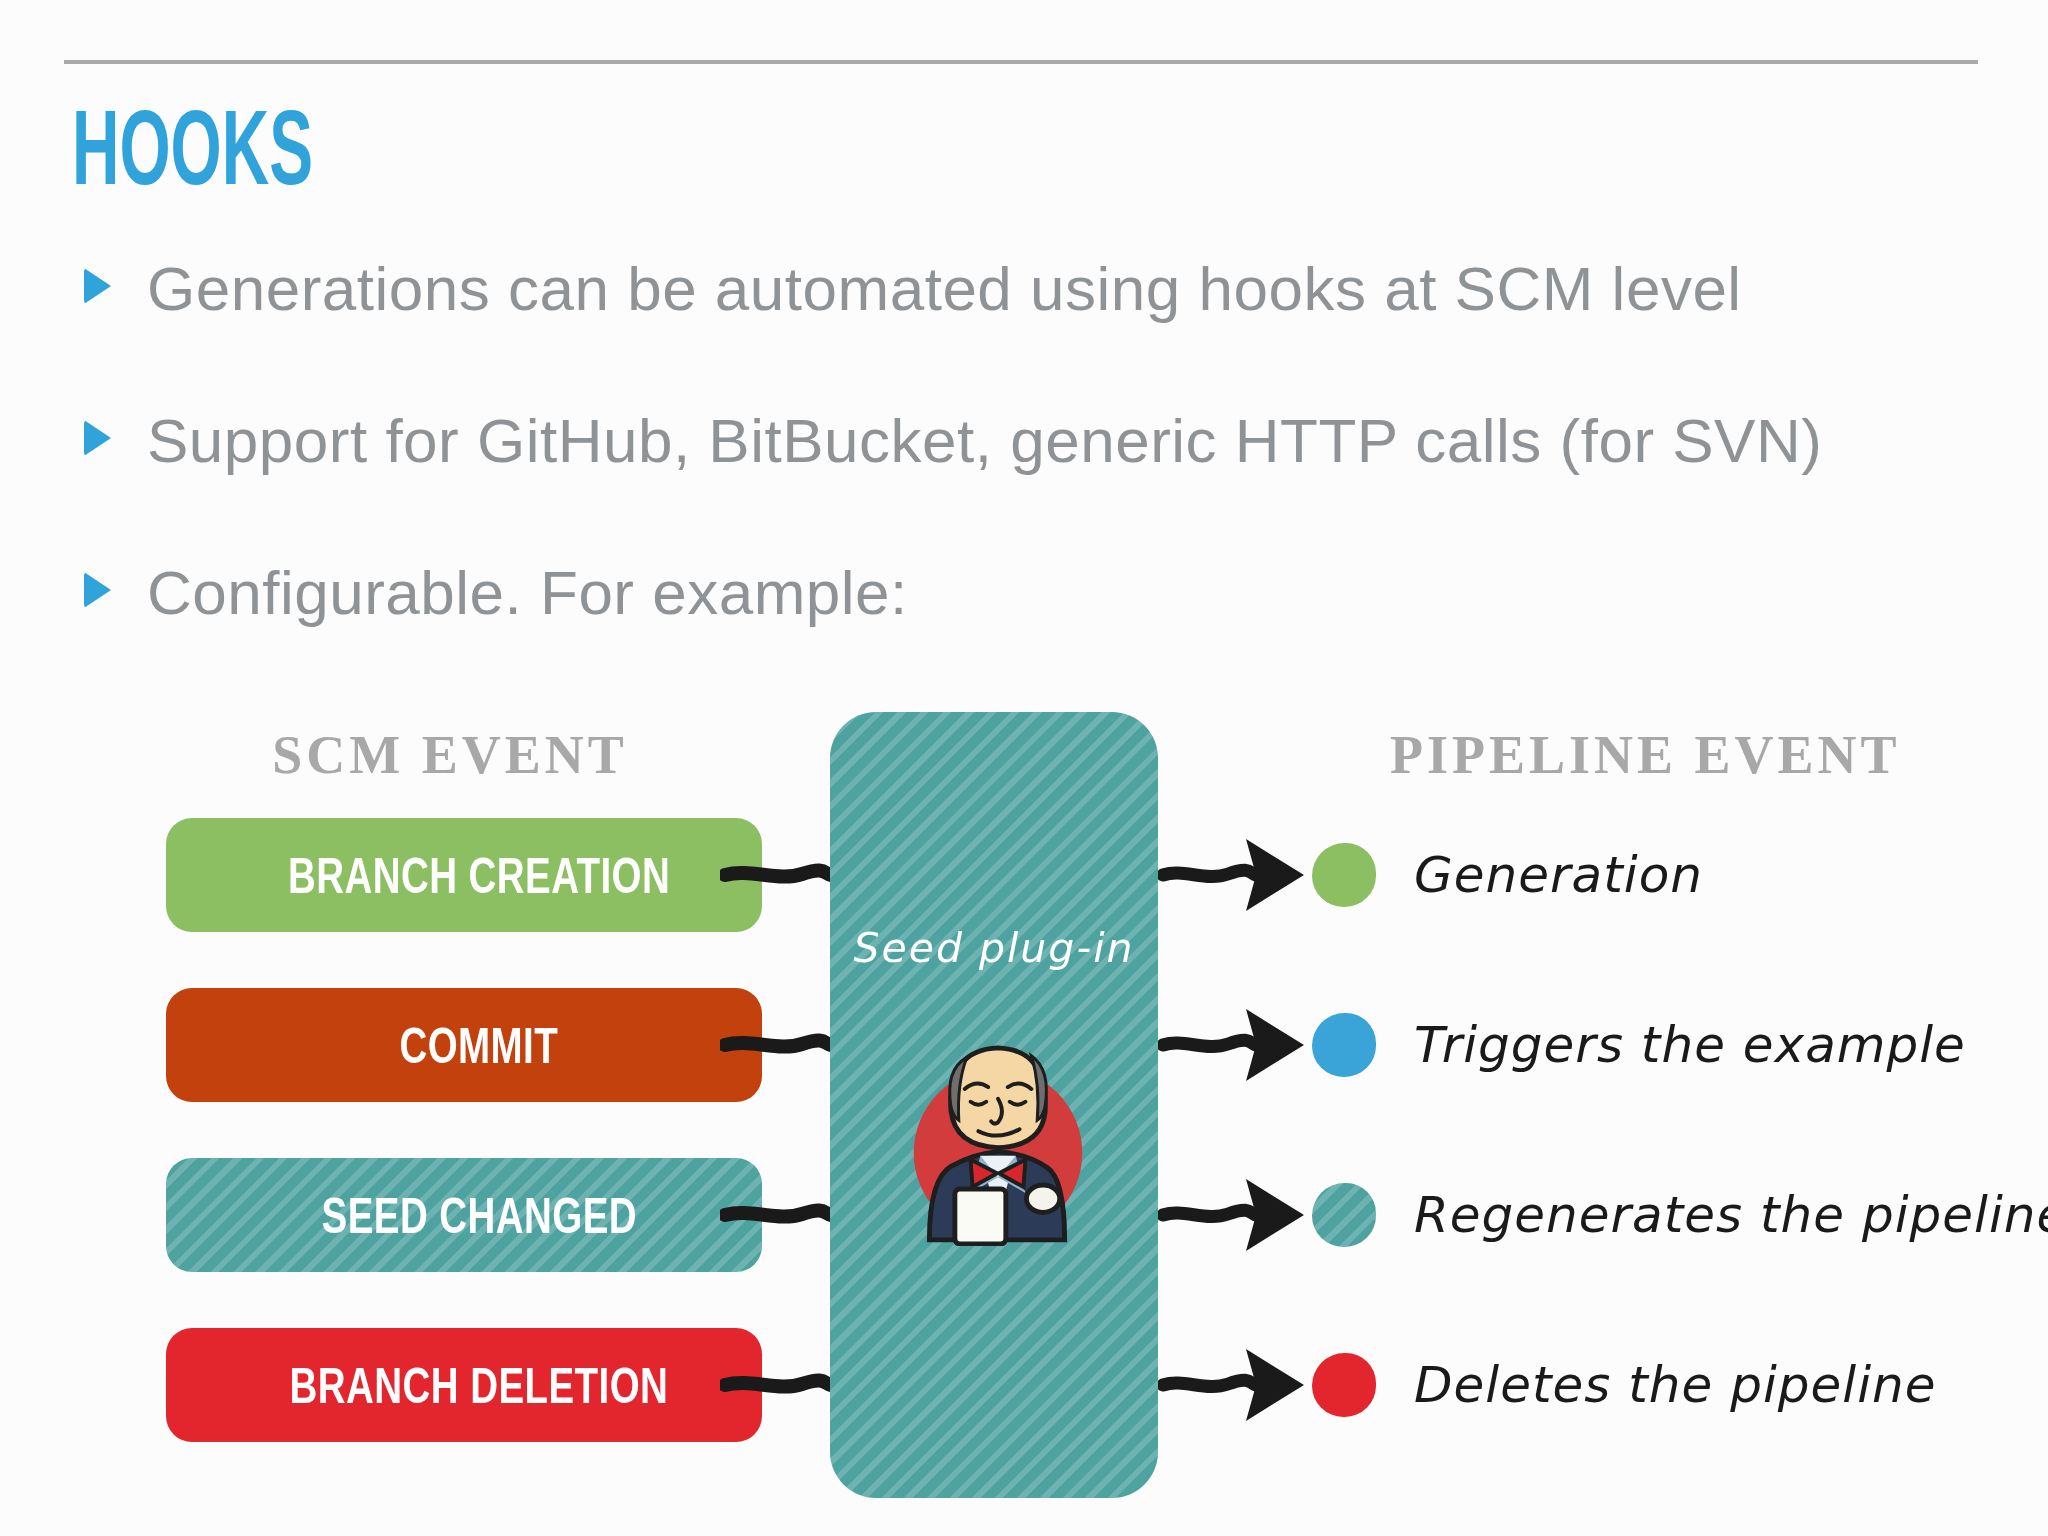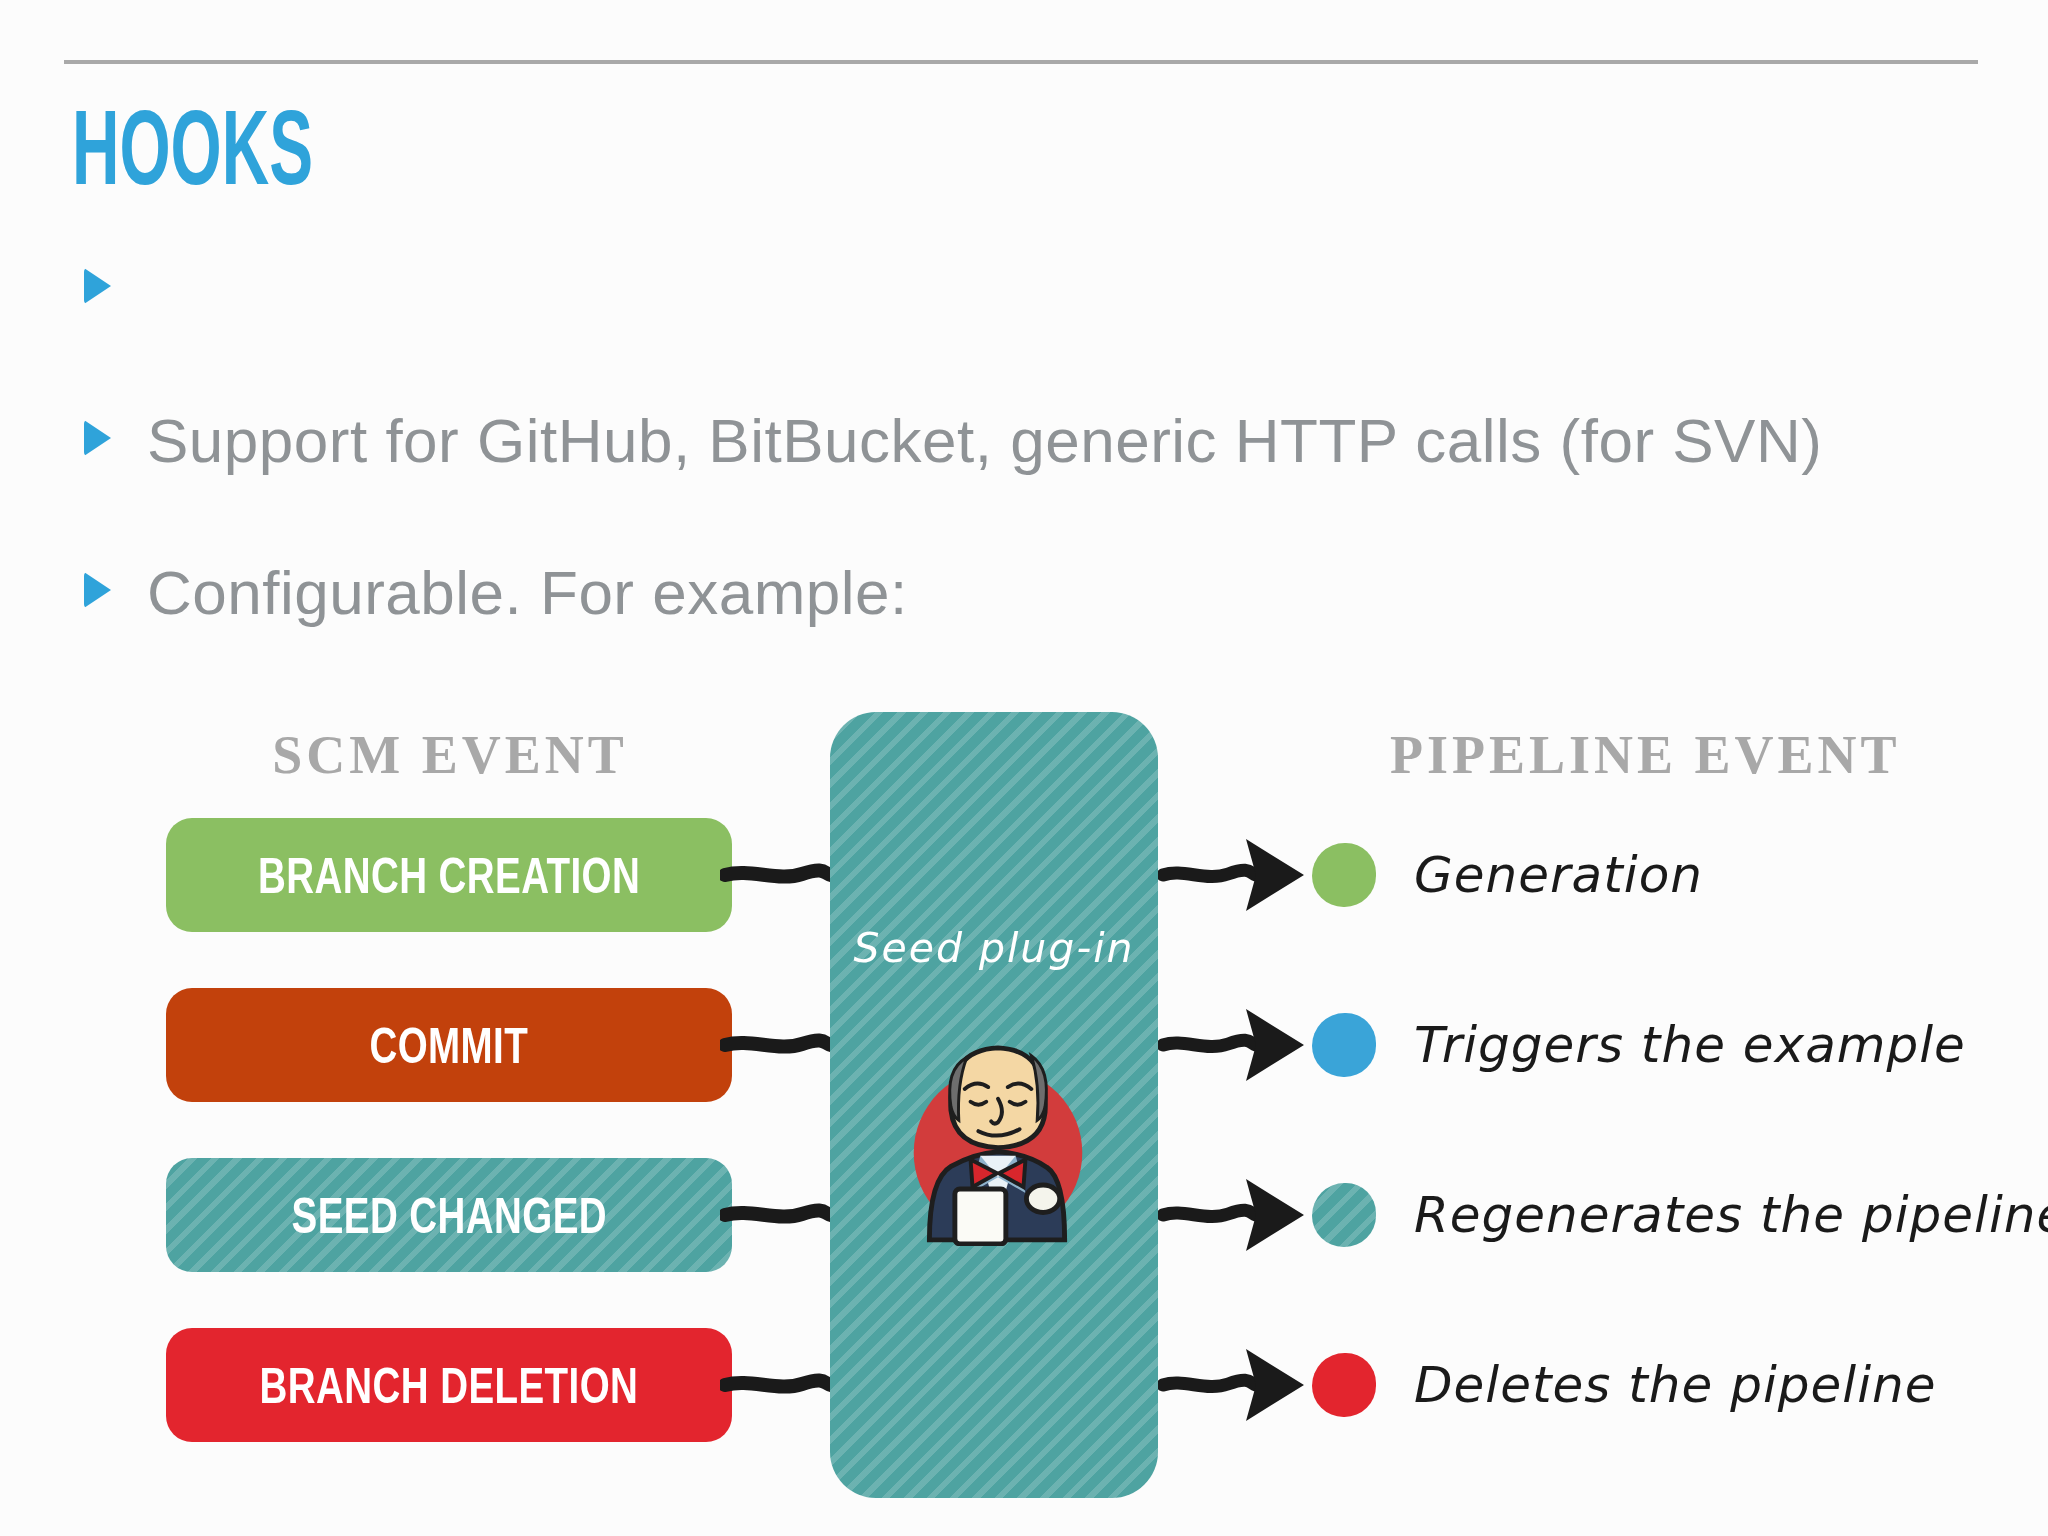--- a/index.html
+++ b/index.html
@@ -25,21 +25,21 @@
 
   .stencil{
     position:absolute;top:700px;font-family:"Liberation Serif", serif;font-weight:bold;
     font-size:54px;color:#A8A8A8;letter-spacing:4px;text-align:center;white-space:nowrap;margin-top:24px;
   }
   .hdr-scm{left:200px;width:500px;}
   .hdr-pipe{left:1390px;width:470px;}
 
   .scm-button{
     position:absolute;left:166px;width:566px;height:114px;border-radius:26px;
-    display:flex;align-items:center;justify-content:center;
+    display:flex;align-items:center;justify-content:center;padding-left:30px;
   }
   .scm-button .blabel{
     color:#FFFFFF;font-weight:bold;font-size:47px;letter-spacing:0.5px;
     transform:scale(0.82,1.05);white-space:nowrap;
   }
   .r1{top:818px}.r2{top:988px}.r3{top:1158px}.r4{top:1328px}
 
   .striped{
     background-image:repeating-linear-gradient(135deg,
       rgba(255,255,255,0.17) 0px, rgba(255,255,255,0.17) 6px,
@@ -74,20 +74,21 @@
 <body>
 
 <div id="slide">
 
   <div class="top-rule"></div>
 
   <div class="title">HOOKS</div>
 
   <div class="bullet b1">
     <span class="tri"></span>
+    <span class="btxt">Generations can be automated using hooks at SCM level</span>
   </div>
   <div class="bullet b2">
     <span class="tri"></span>
     <span class="btxt">Support for GitHub, BitBucket, generic HTTP calls (for SVN)</span>
   </div>
   <div class="bullet b3">
     <span class="tri"></span>
     <span class="btxt">Configurable. For example:</span>
   </div>
 

